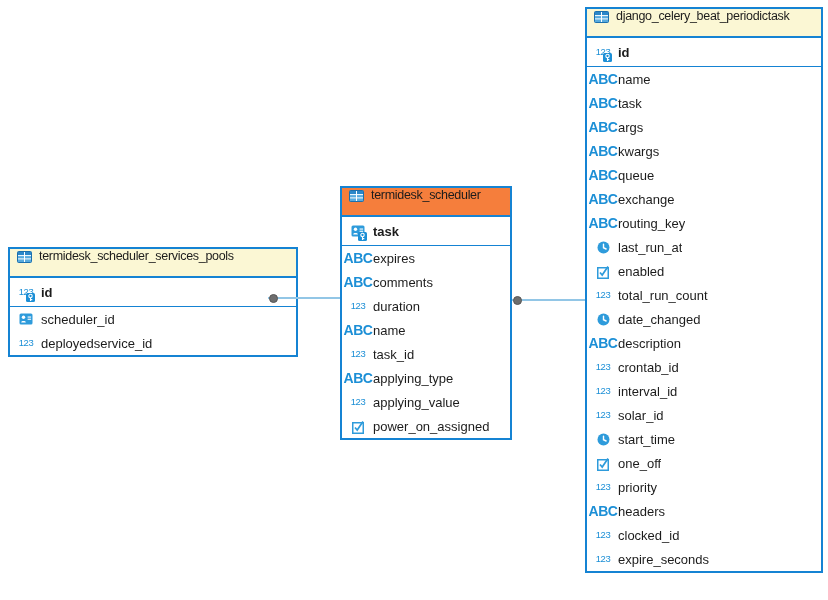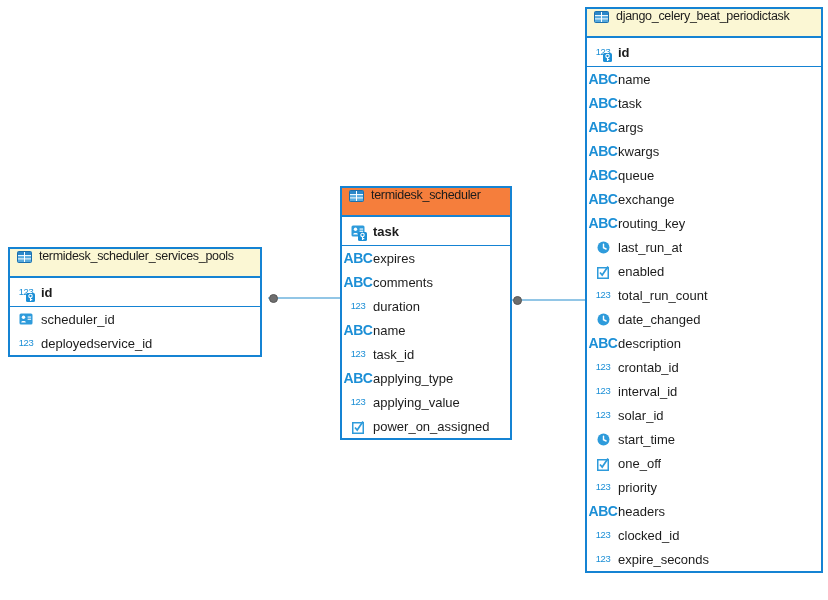--- a/index.html
+++ b/index.html
@@ -44,21 +44,21 @@
   .conn-line { position:absolute; height:2px; background:var(--line-blue); }
   .conn-dot {
     position:absolute; width:9px; height:9px; border-radius:50%;
     background:var(--dot-gray); border:1px solid #565656; box-sizing:border-box;
   }
 </style>
 </head>
 <body>
 
 <div class="canvas" id="canvas">
-    <div class="entity" style="left: 8px; top: 247px; width: 254px;">
+    <div class="entity" style="left: 8px; top: 247px; width: 290px;">
       <div class="entity-header" style="background:#FBF7D4">
         <span class="type-icon">
           <svg width="15" height="12" viewBox="0 0 15 12">
             <rect x="0.5" y="0.5" width="14" height="11" rx="1" fill="#58ABDE" stroke="#1B6FAE"></rect>
             <rect x="1" y="1" width="13" height="3.4" fill="#2B87C8"></rect>
             <line x1="7.5" y1="1" x2="7.5" y2="11" stroke="#fff" stroke-width="1"></line>
             <line x1="1" y1="4.6" x2="14" y2="4.6" stroke="#fff" stroke-width="1"></line>
             <line x1="1" y1="7.9" x2="14" y2="7.9" stroke="#fff" stroke-width="1"></line>
           </svg>
         </span>

